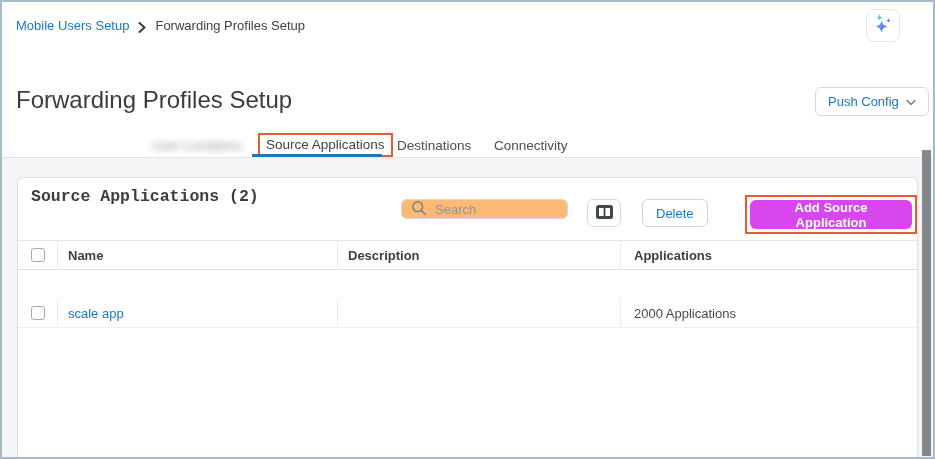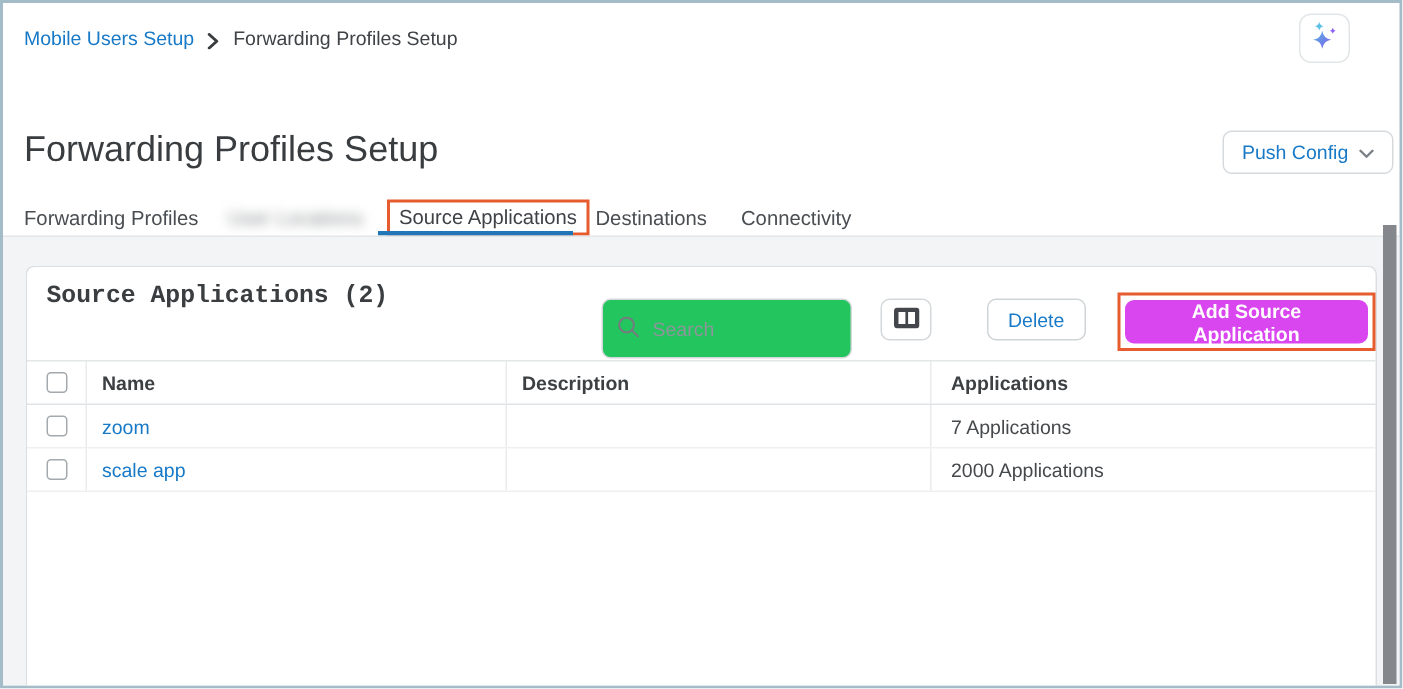--- a/index.html
+++ b/index.html
@@ -30,32 +30,32 @@
   .tabs-divider { position:absolute; left:0; right:0; top:155px; height:1px; background:#e3e6e8; }
 
   
   .content-bg { position:absolute; left:0; right:0; top:156px; bottom:0; background:#f2f4f5; }
   .card { position:absolute; left:15px; top:175px; width:901px; bottom:0; background:#fff;
           border:1px solid #dbdfe1; border-bottom:none; border-radius:6px 6px 0 0; }
 
   .panel-title { position:absolute; left:13px; top:9px; font-size:16.5px; font-weight:700; color:#3b3e41;font-family:Liberation Mono, monospace; }
   .panel-subtitle { position:absolute; left:13px; top:33px; font-size:13px; color:#54585c; }
 
-  .search-box { position:absolute; left:383px; top:21px; width:167px; height:40px; border:1px solid #d4d8da;
-                border-radius:6px; background:#22c55e; display:flex; align-items:center; padding:0 9px; gap:8px; }
+  .search-box { position:absolute; left:383px; top:21px; width:167px; height:20px; border:1px solid #d4d8da;
+                border-radius:6px; background:#fdba74; display:flex; align-items:center; padding:0 9px; gap:8px; }
   .search-box input { border:none; outline:none; width:100%; font-size:13px; color:#46494c;
                       font-family:"Liberation Sans", sans-serif; background:transparent; }
   .search-box input::placeholder { color:#8e959b; }
 
   .icon-btn { position:absolute; left:569px; top:21px; width:34px; height:28px; border:1px solid #d4d8da;
               border-radius:6px; background:#fff; display:flex; align-items:center; justify-content:center; cursor:pointer; }
 
   .btn { height:28px; padding:0 13px; border-radius:6px; font-size:13px; display:flex; align-items:center;
          cursor:pointer; background:#fff; font-family:"Liberation Sans", sans-serif; }
-  .btn-delete { position:absolute; left:640px; top:21px; border:1px solid #cfd4d7; color:#1879c7; }
+  .btn-delete { position:absolute; left:624px; top:21px; border:1px solid #cfd4d7; color:#1879c7; }
   .btn-clone  { position:absolute; left:670px; top:21px; border:1px solid #e4e8ea; color:#a7cbe9; cursor:default; }
   .add-annotation { position:absolute; left:727px; top:17px; border:2px solid #e65c2e; padding:3px; }
   .btn-add { position:relative; border:none; background:#d946ef; color:#fff; font-weight:600; height:29px; }
 
   
   .grid { position:absolute; left:0; right:0; display:grid; grid-template-columns:40px 280px 283px 1fr; }
   .thead { top:62px; height:30px; border-top:1px solid #e4e7e8; border-bottom:1px solid #dfe3e5; }
   .trow1 { top:92px;  height:29px; border-bottom:1px solid #edeff0; }
   .trow2 { top:121px; height:29px; border-bottom:1px solid #edeff0; }
   .cell { display:flex; align-items:center; padding-left:10px; font-size:13px; color:#46494c;
@@ -103,21 +103,20 @@
   <div class="page-title">Forwarding Profiles Setup</div>
   <div class="push-config">
     <span>Push Config</span>
     <span>
       <svg width="10" height="7" viewBox="0 0 10 7">
           <polyline points="1,1.5 5,5.5 9,1.5" fill="none" stroke="#7a8085" stroke-width="1.6" stroke-linecap="round" stroke-linejoin="round"></polyline>
         </svg>
     </span>
   </div>
 
-  <div class="tab" style="left:14px;">Forwarding Profiles</div>
   <div class="tab tab-redacted" style="left:150px;">User Locations</div>
   <div class="tab tab-annotated" style="left:256px;">Source Applications</div>
   <div class="tab" style="left:395px;">Destinations</div>
   <div class="tab" style="left:492px;">Connectivity</div>
   <div class="tab-underline"></div>
   <div class="tabs-divider"></div>
 
   <div class="content-bg"></div>
 
   <div class="card">
@@ -150,30 +149,20 @@
 
     <div class="grid thead">
       <div class="cell cell-check">
           <span class="checkbox"></span>
         </div>
       <div class="cell th">Name</div>
       <div class="cell th">Description</div>
       <div class="cell th">Applications</div>
     </div>
 
-    <div class="grid trow1">
-      <div class="cell cell-check">
-          <span class="checkbox"></span>
-        </div>
-      <div class="cell">
-          <span class="link">zoom</span>
-        </div>
-      <div class="cell"></div>
-      <div class="cell">7 Applications</div>
-    </div>
 
     <div class="grid trow2">
       <div class="cell cell-check">
           <span class="checkbox"></span>
         </div>
       <div class="cell">
           <span class="link">scale app</span>
         </div>
       <div class="cell"></div>
       <div class="cell">2000 Applications</div>

